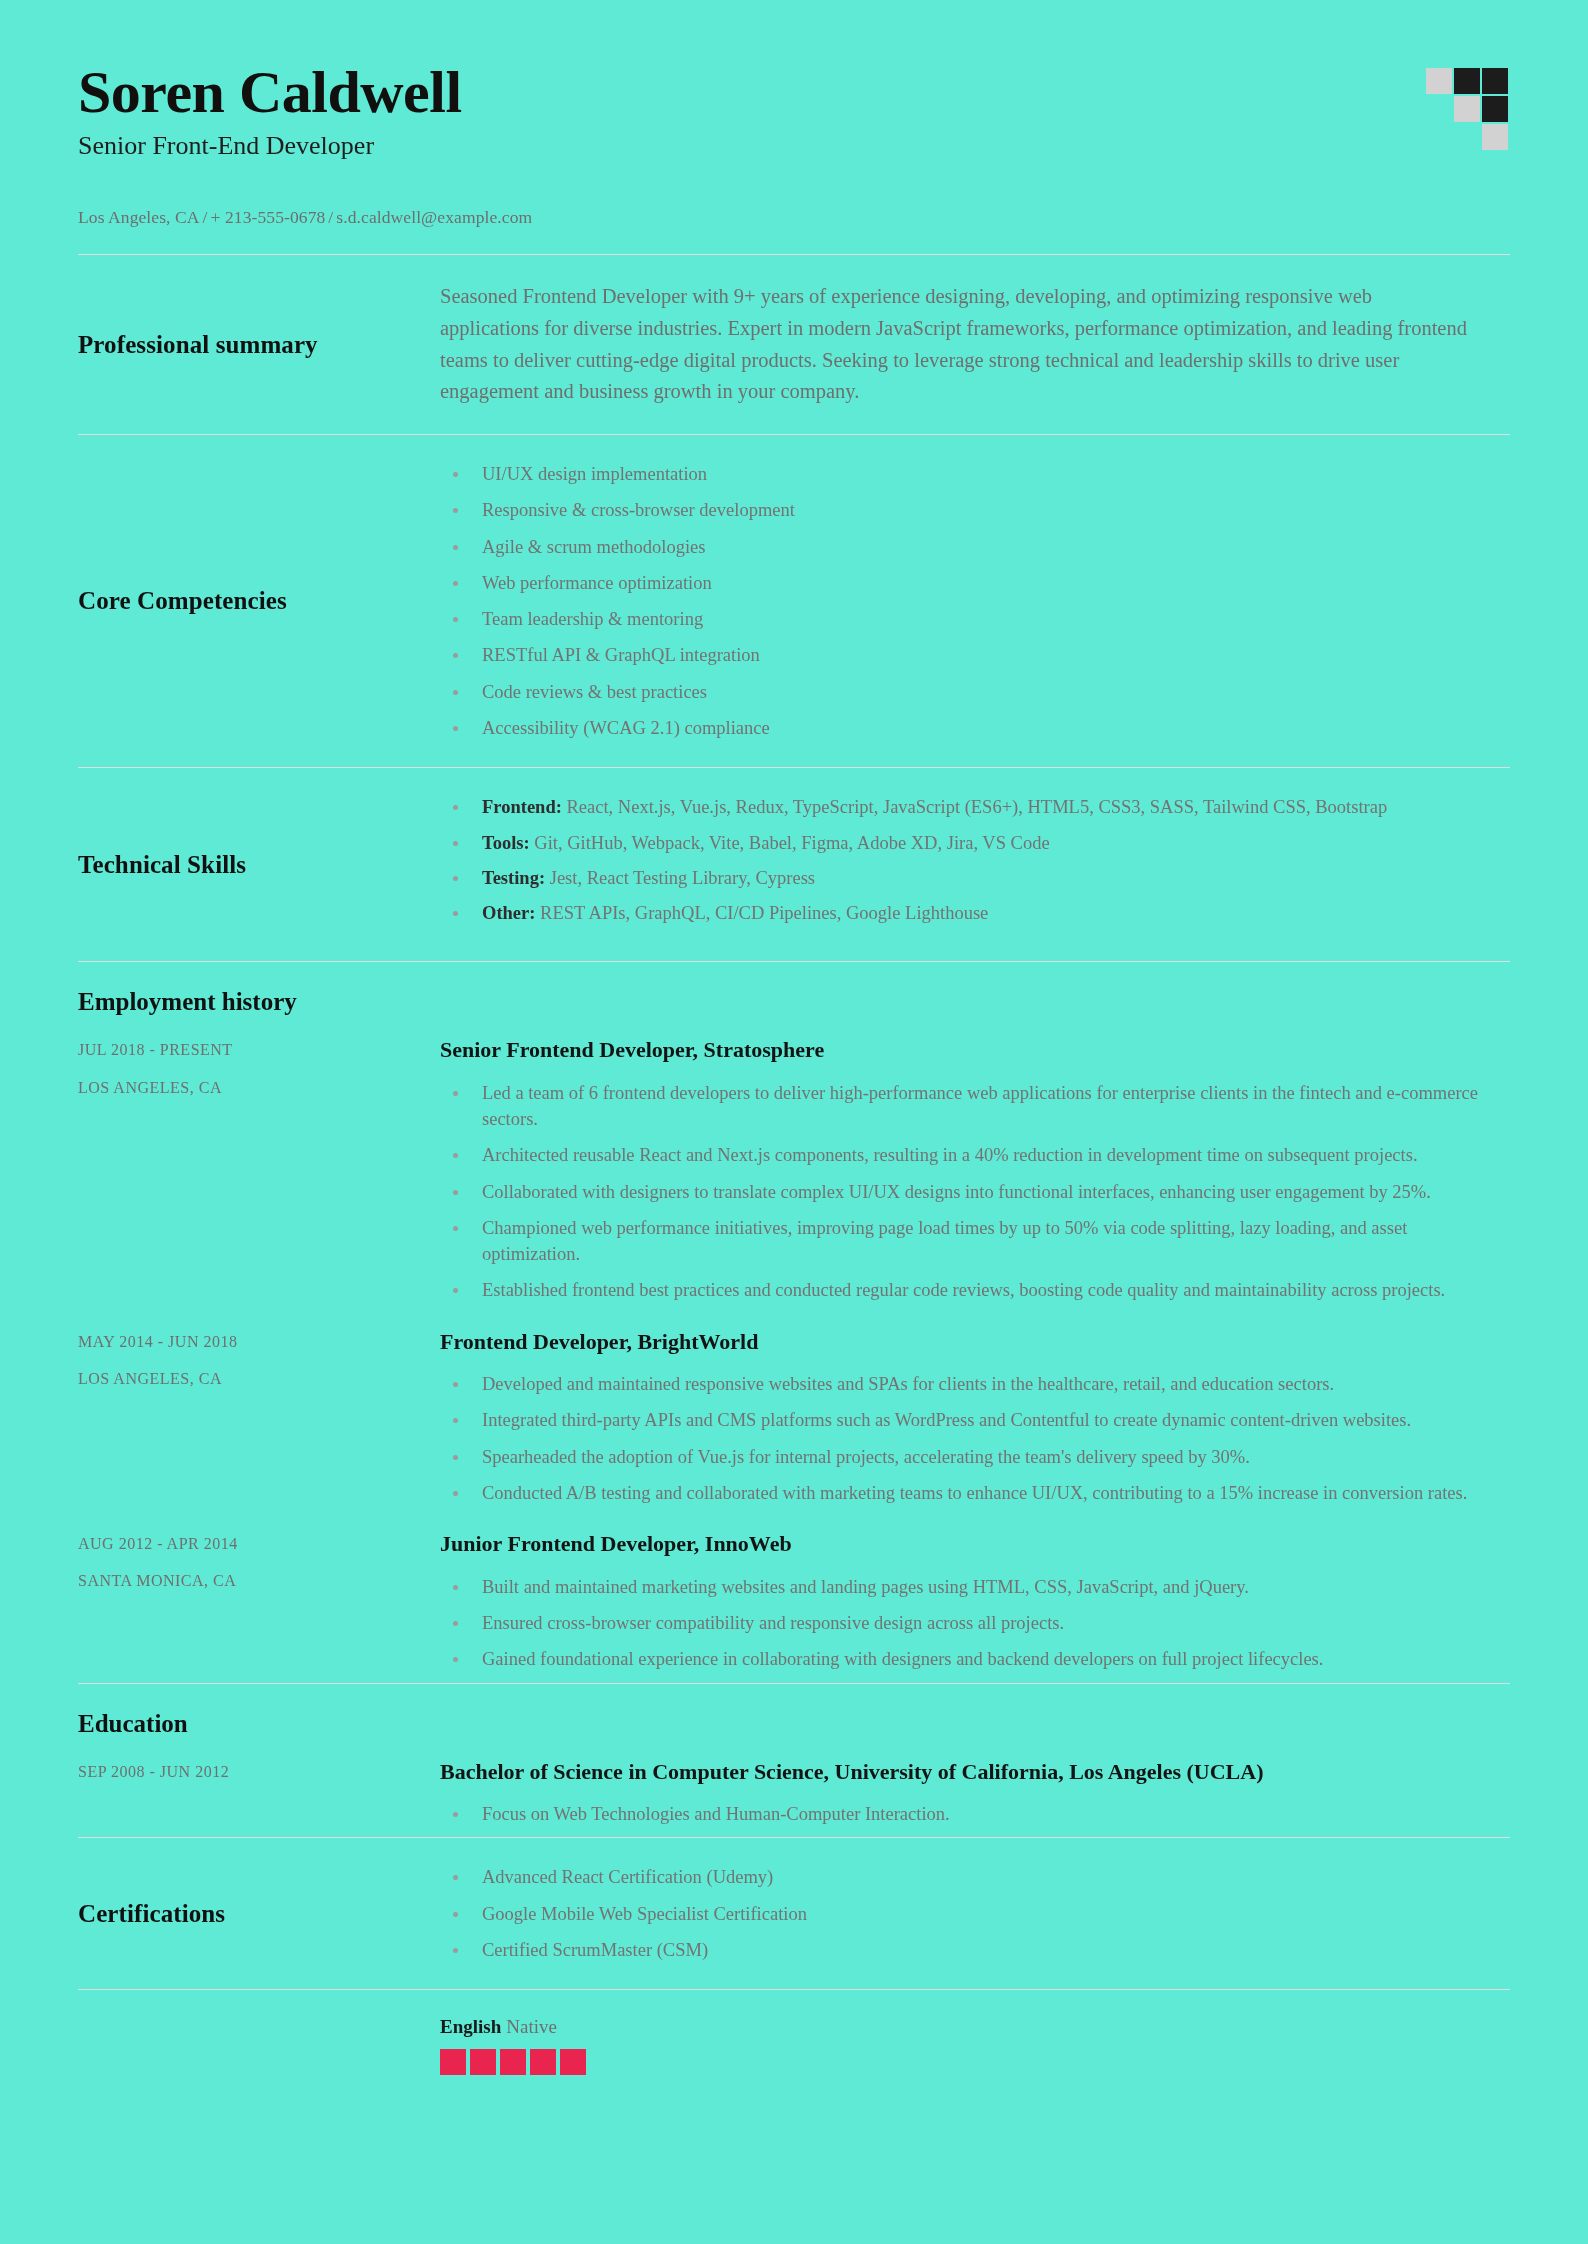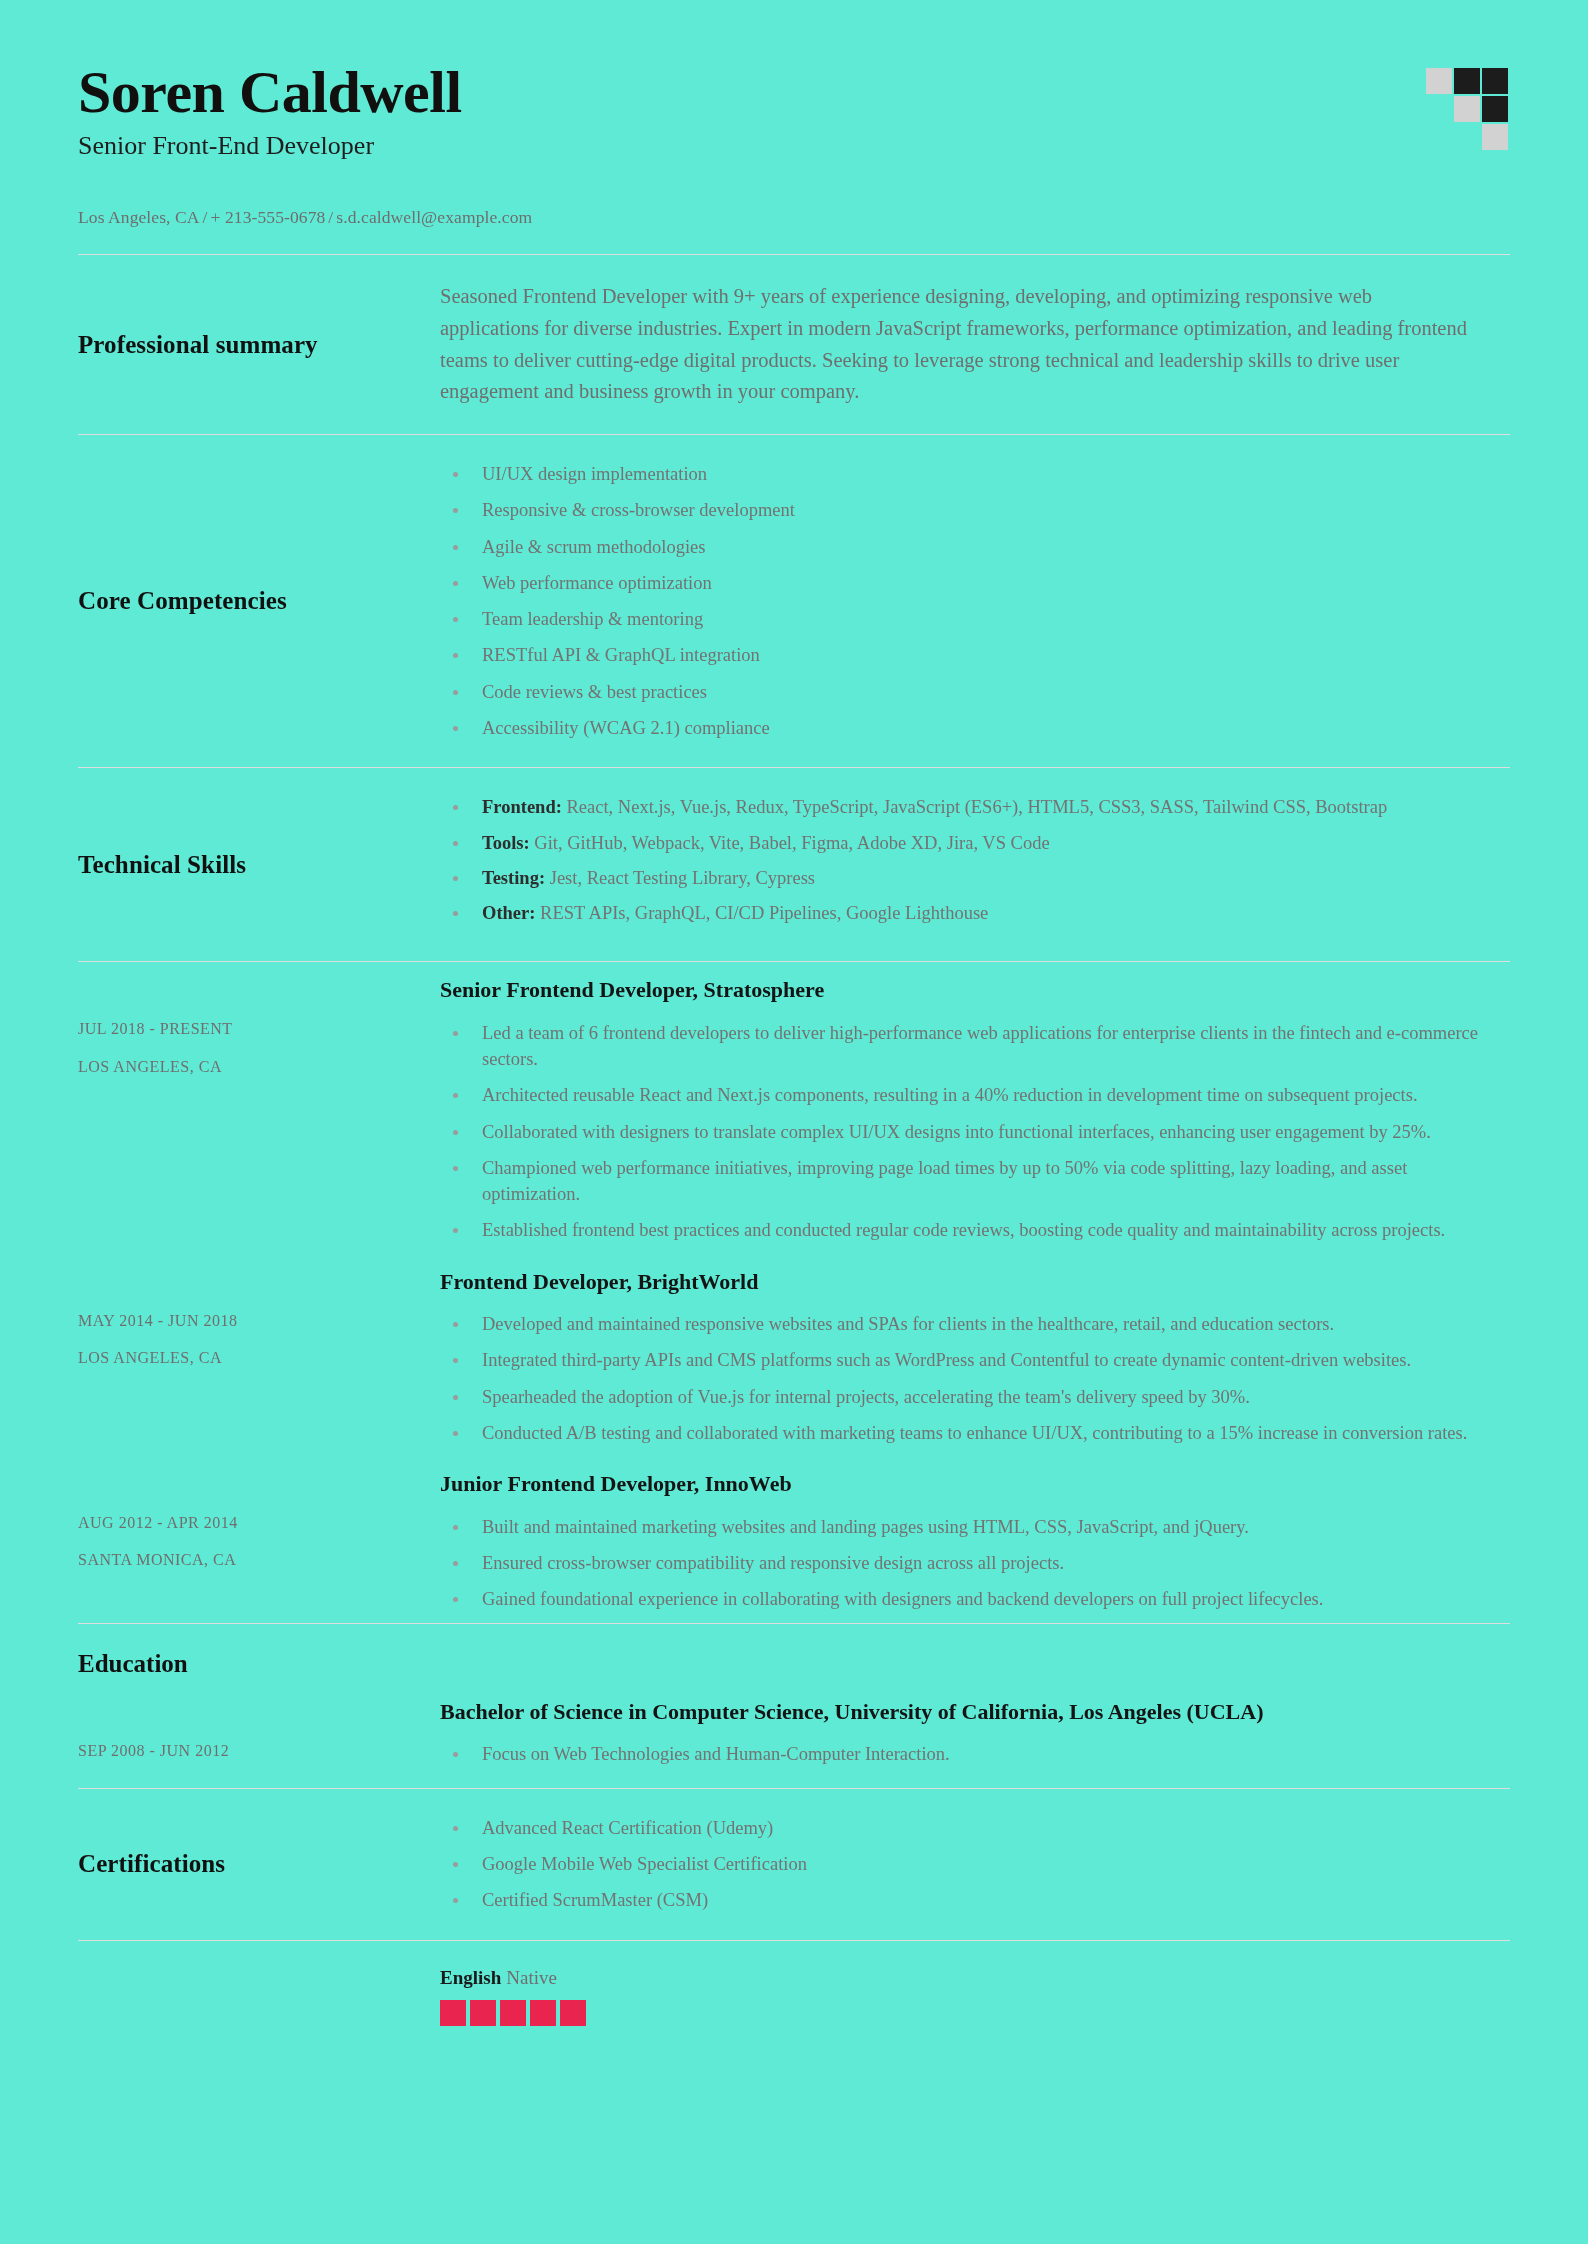--- a/index.html
+++ b/index.html
@@ -152,21 +152,20 @@
   .entry {
     display: flex;
     align-items: flex-start;
     padding: 14px 0 10px 0;
   }
   .entry-meta {
     flex: 0 0 362px;
     box-sizing: border-box;
     padding-right: 24px;
     padding-top: 4px;
-    margin-top: 39px;
   }
   .meta-date, .meta-place {
     font-size: 16px;
     letter-spacing: 0.5px;
     color: #6f6f6f;
     text-transform: uppercase;
     line-height: 1.2;
   }
   .meta-date { margin-bottom: 18px; }
   .entry-body {
@@ -280,20 +279,23 @@
       <ul class="bullets tight">
         <li><span class="lead">Frontend:</span><span> React, Next.js, Vue.js, Redux, TypeScript, JavaScript (ES6+), HTML5, CSS3, SASS, Tailwind CSS, Bootstrap</span></li>
         <li><span class="lead">Tools:</span><span> Git, GitHub, Webpack, Vite, Babel, Figma, Adobe XD, Jira, VS Code</span></li>
         <li><span class="lead">Testing:</span><span> Jest, React Testing Library, Cypress</span></li>
         <li><span class="lead">Other:</span><span> REST APIs, GraphQL, CI/CD Pipelines, Google Lighthouse</span></li>
       </ul>
     </div>
   </div>
 
   <div class="rule"></div>
+  <div class="history-head">
+    <h2>Employment history</h2>
+  </div>
 
   <div class="entry">
     <div class="entry-meta">
       <div class="meta-date">JUL 2018 - PRESENT</div>
       <div class="meta-place">LOS ANGELES, CA</div>
     </div>
     <div class="entry-body">
       <div class="entry-title">Senior Frontend Developer, Stratosphere</div>
       <ul class="bullets">
         <li>Led a team of 6 frontend developers to deliver high-performance web applications for enterprise clients in the fintech and e-commerce sectors.</li>

